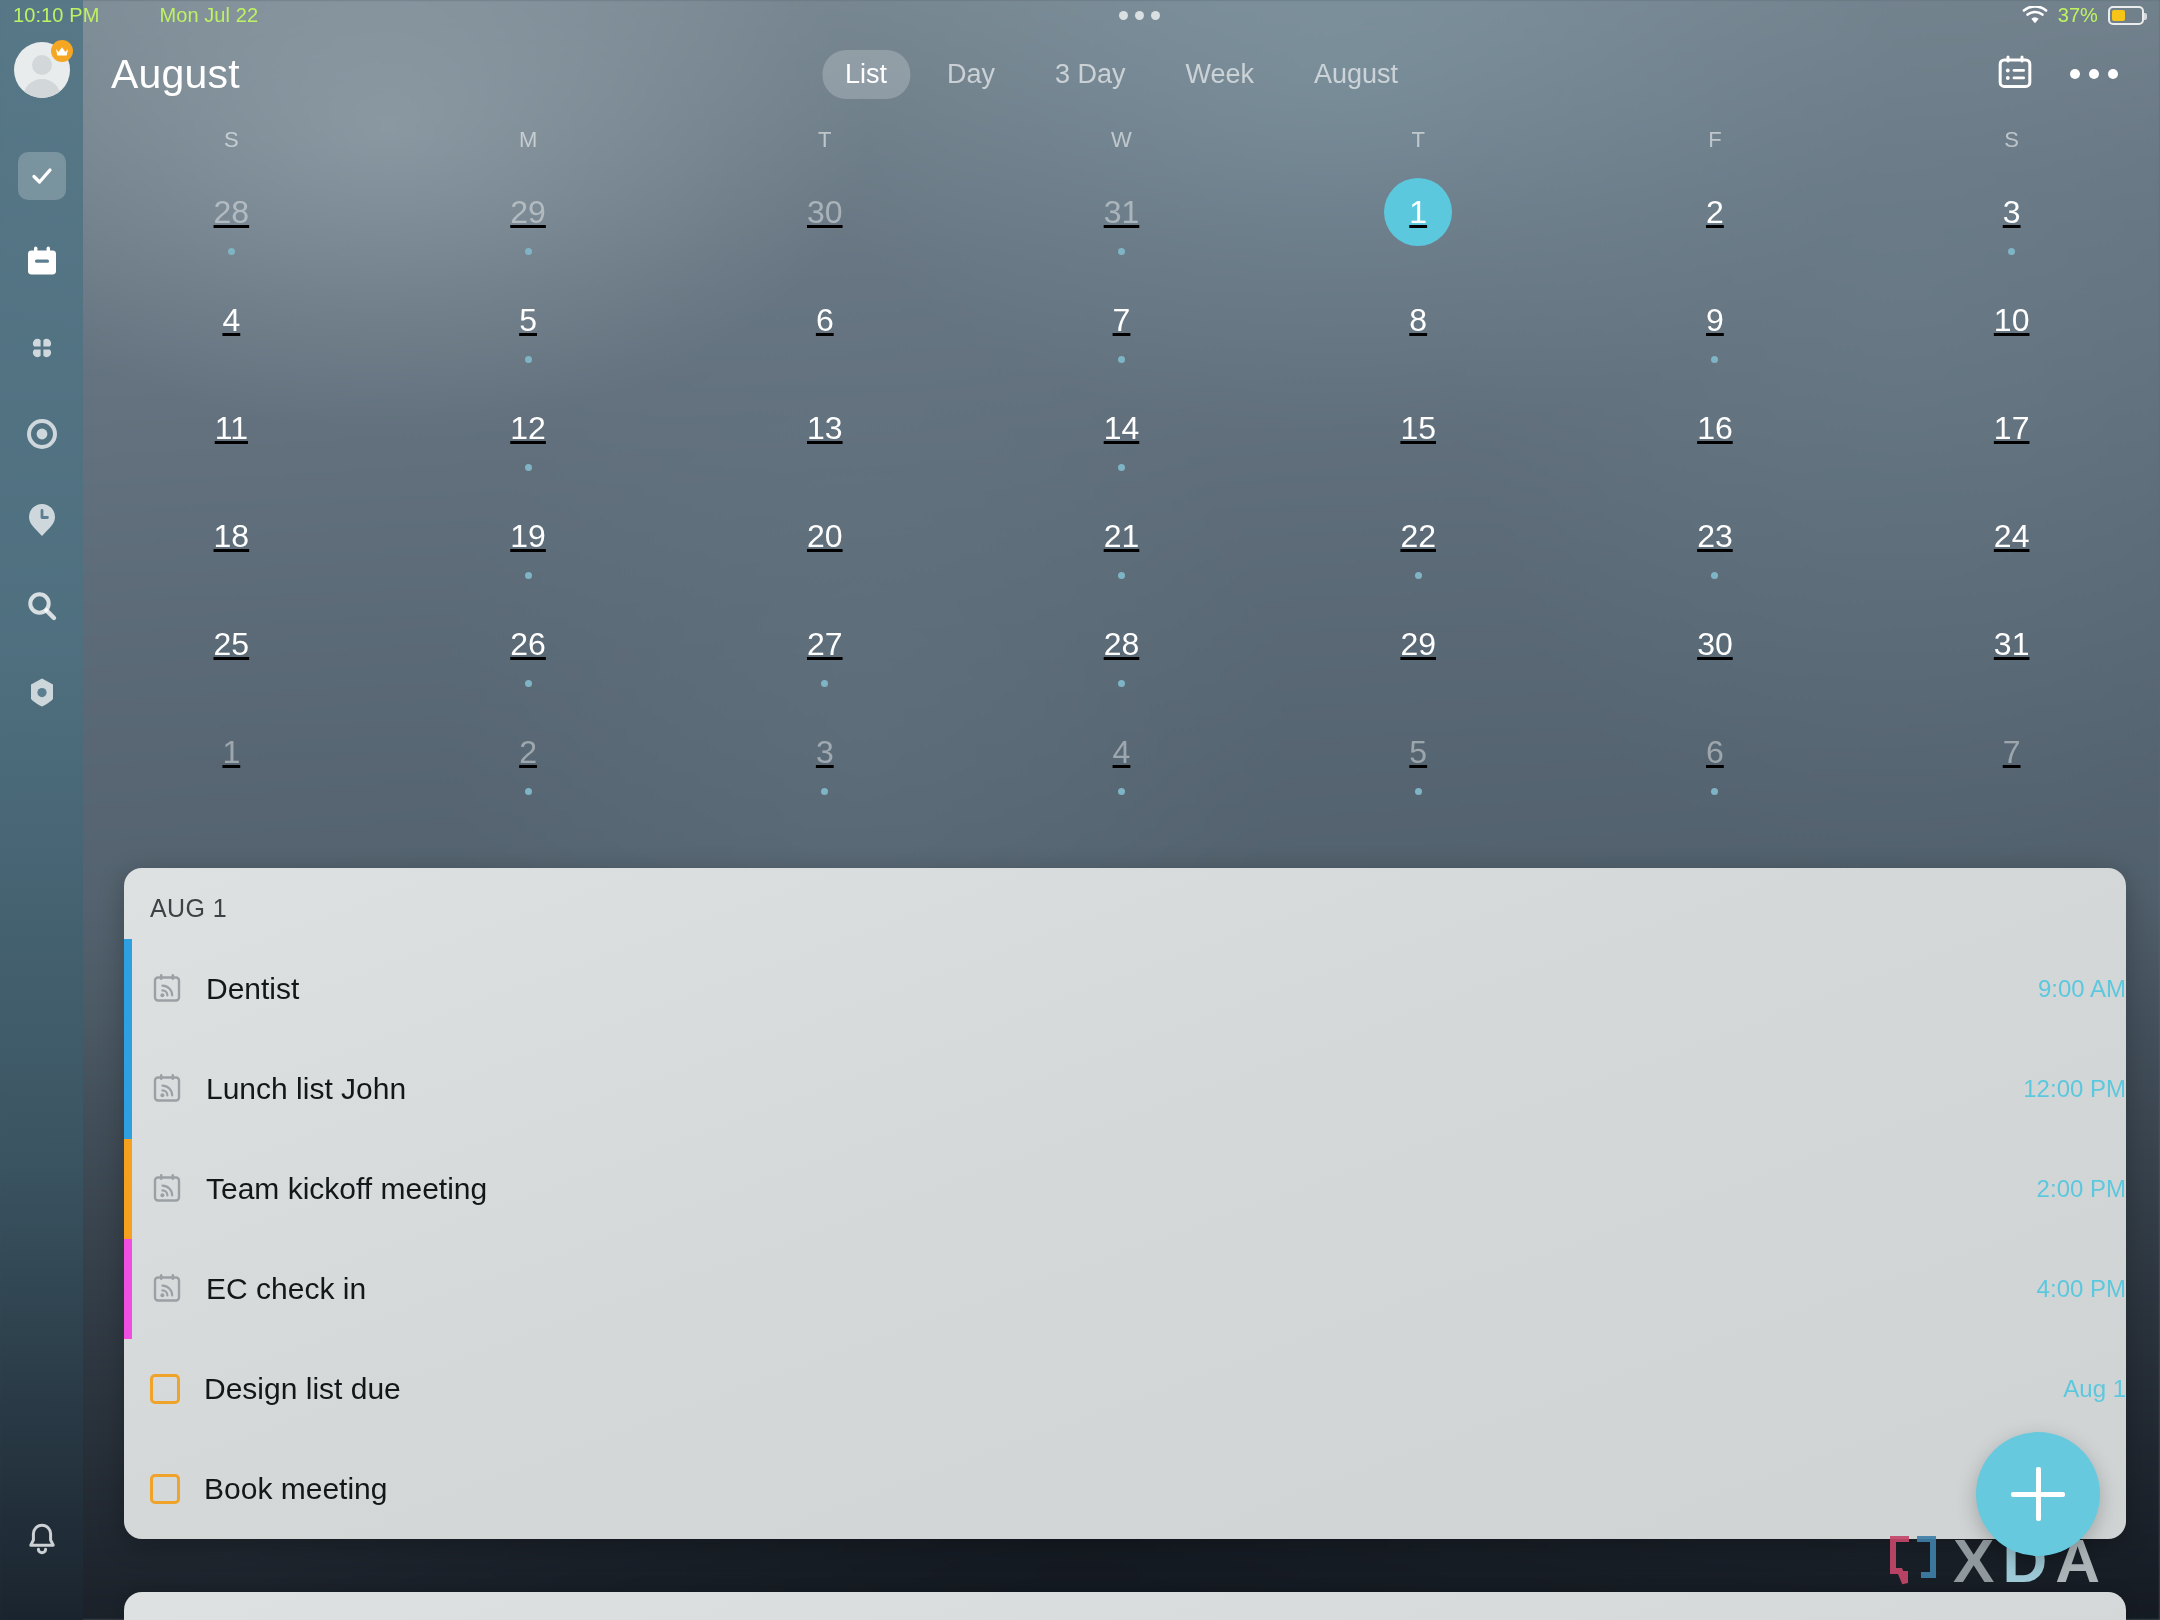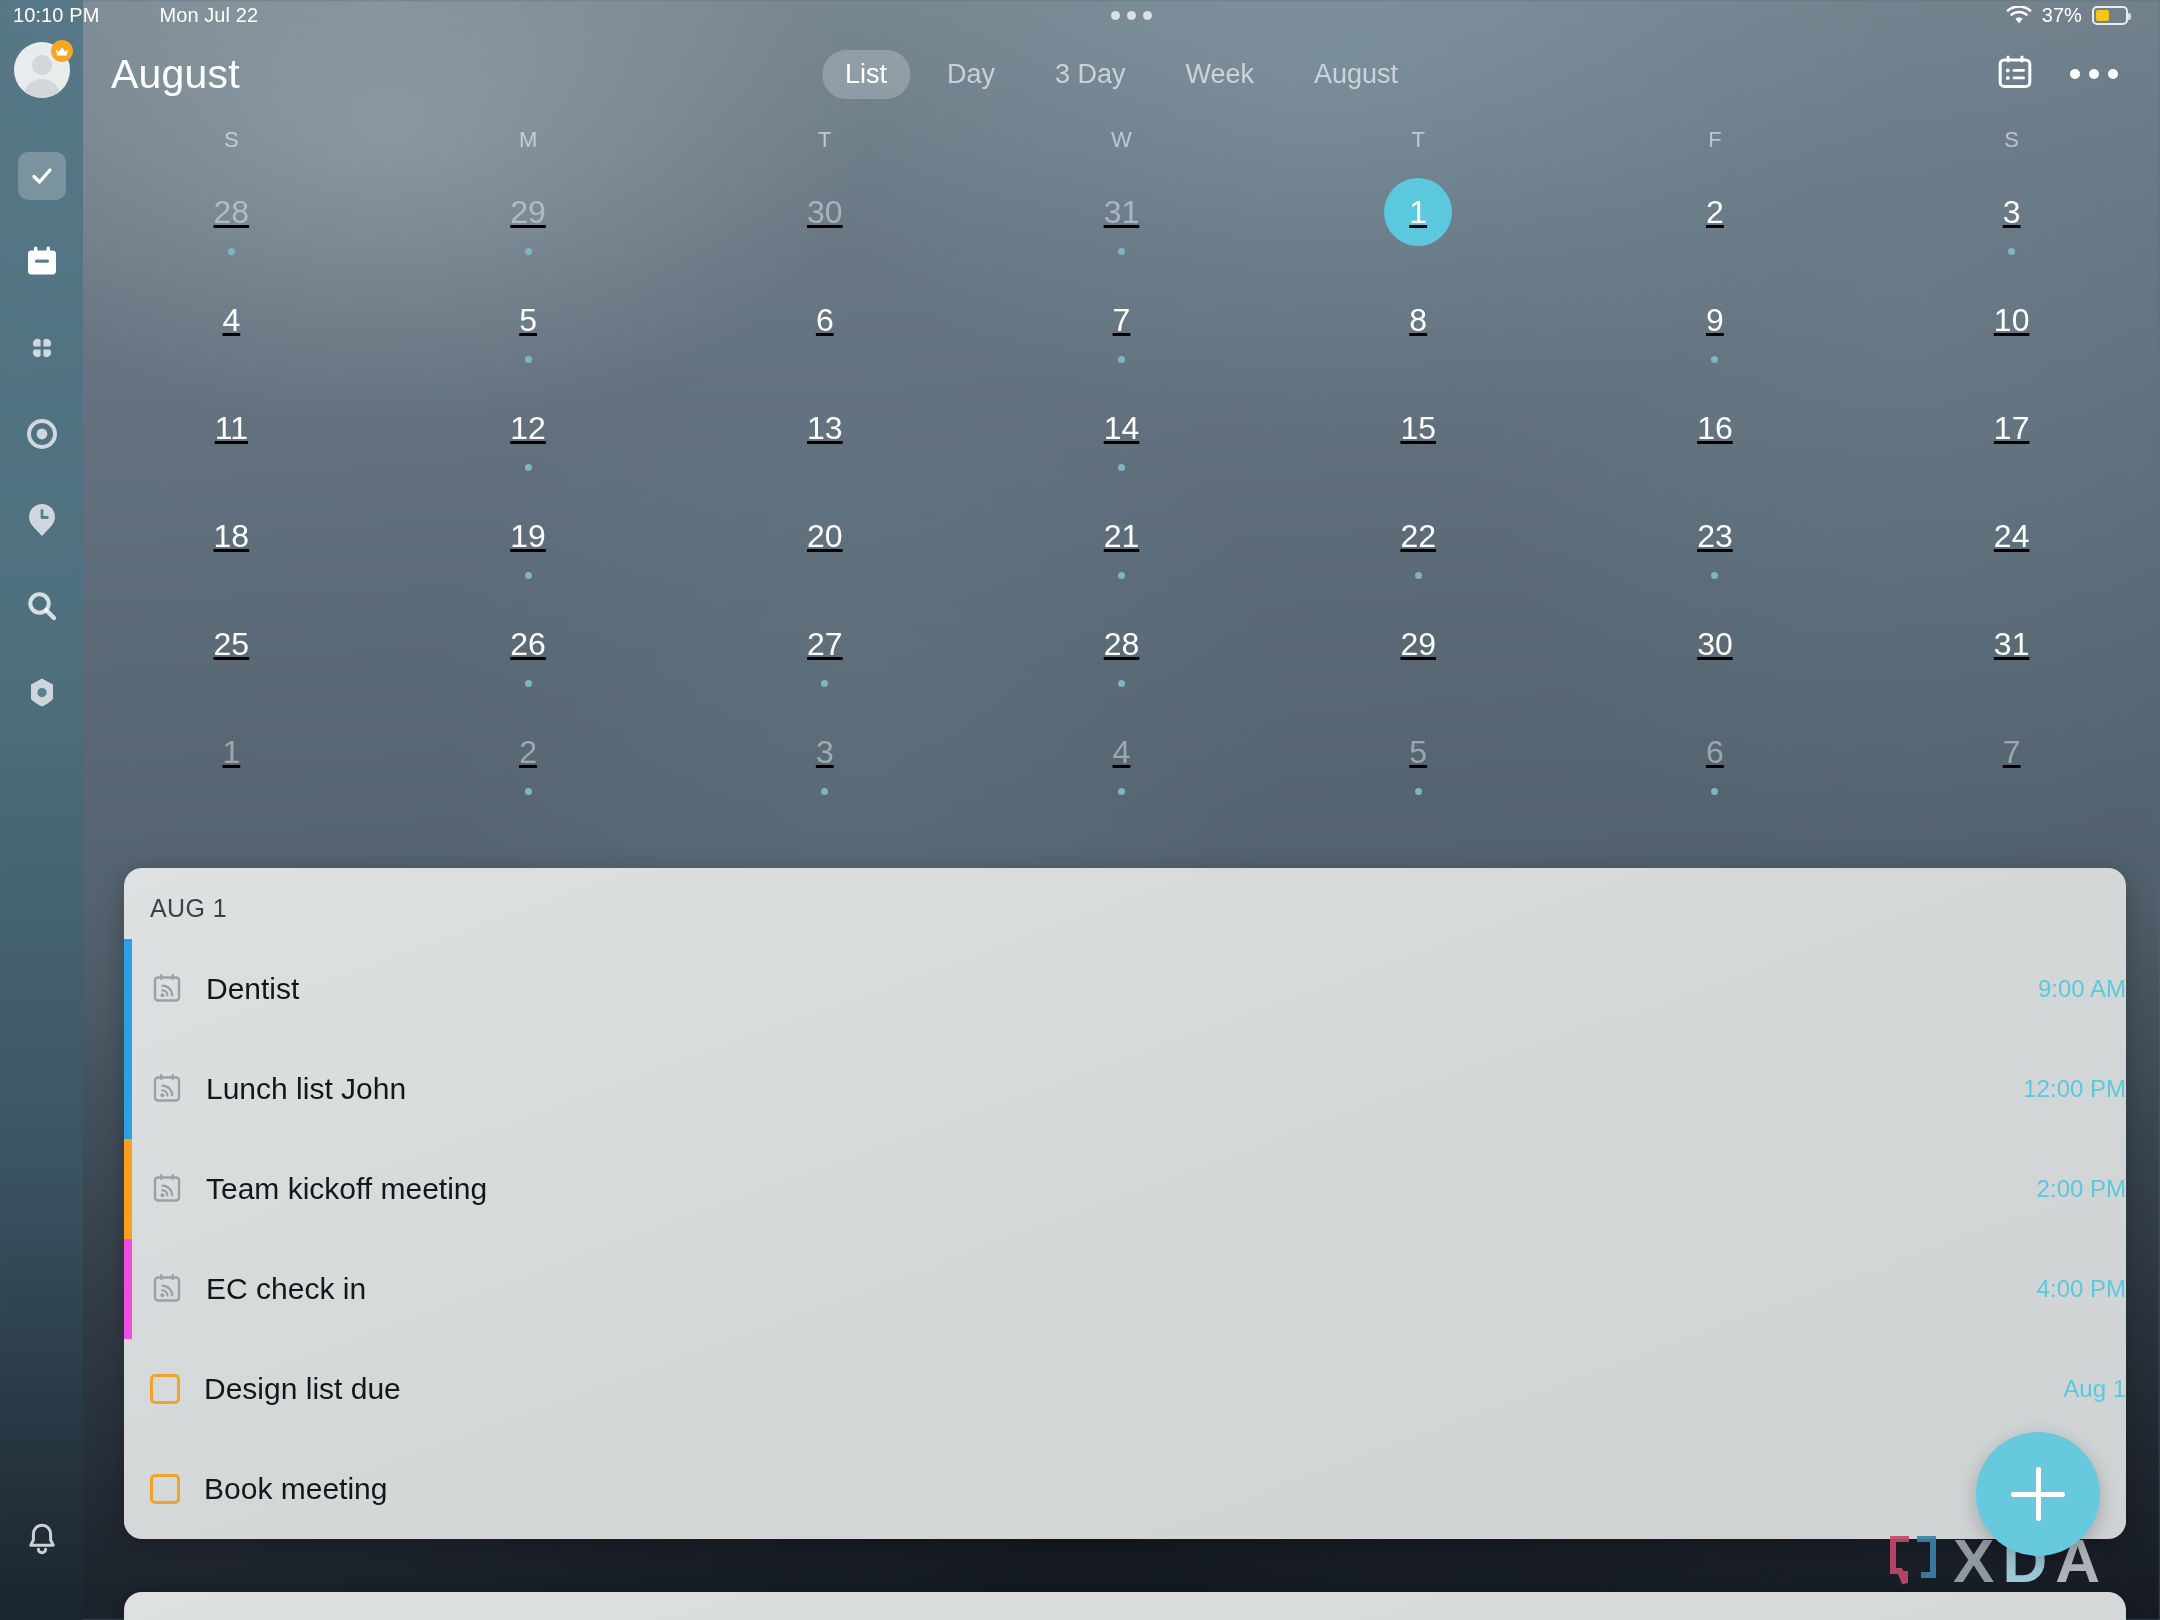--- a/index.html
+++ b/index.html
@@ -25,28 +25,28 @@
   }
   #wallpaper::after{
     content:"";position:absolute;inset:0;
     background:linear-gradient(180deg, rgba(90,105,118,.10) 0%, rgba(60,72,84,.18) 55%, rgba(15,20,27,.55) 100%);
   }
 
   
   #statusbar{
     position:absolute; top:0; left:0; right:0; height:30px;
     display:flex; align-items:center; z-index:40;
-    color:#ffffff; font-size:20px; letter-spacing:.1px;
+    color:#bef264; font-size:20px; letter-spacing:.1px;
   }
   #sb-left{ display:flex; align-items:center; gap:17px; padding-left:13px; }
   #sb-left .t{ font-weight:500; }
   #sb-left .d{ font-weight:400;margin-left:43px; }
   #sb-center{ flex:1; display:flex; justify-content:center; align-items:center; gap:7px; }
   #sb-center i{ width:9px;height:9px;border-radius:50%;background:rgba(255,255,255,.72); display:block;}
-  #sb-right{ display:flex; align-items:center; gap:10px; padding-right:32px; }
+  #sb-right{ display:flex; align-items:center; gap:10px; padding-right:16px; }
   #sb-right .pct{ font-weight:500; font-size:20px;}
   .wifi{ width:26px;height:19px; position:relative; display:block;}
   .batt{ width:36px;height:19px;border:2px solid rgba(255,255,255,.85);border-radius:5px;position:relative;}
   .batt::after{content:"";position:absolute;right:-5px;top:5px;width:3px;height:7px;background:rgba(255,255,255,.7);border-radius:0 2px 2px 0;}
   .batt .fill{position:absolute;left:2px;top:2px;bottom:2px;width:13px;background:#f7c518;border-radius:2px;}
 
   
   #sidebar{
     position:absolute; top:0; left:0; width:83px; height:1620px; z-index:30;
     background:linear-gradient(180deg, rgba(84,118,134,.93) 0%, rgba(78,112,128,.93) 40%, rgba(58,84,98,.93) 72%, rgba(26,36,46,.95) 100%);

